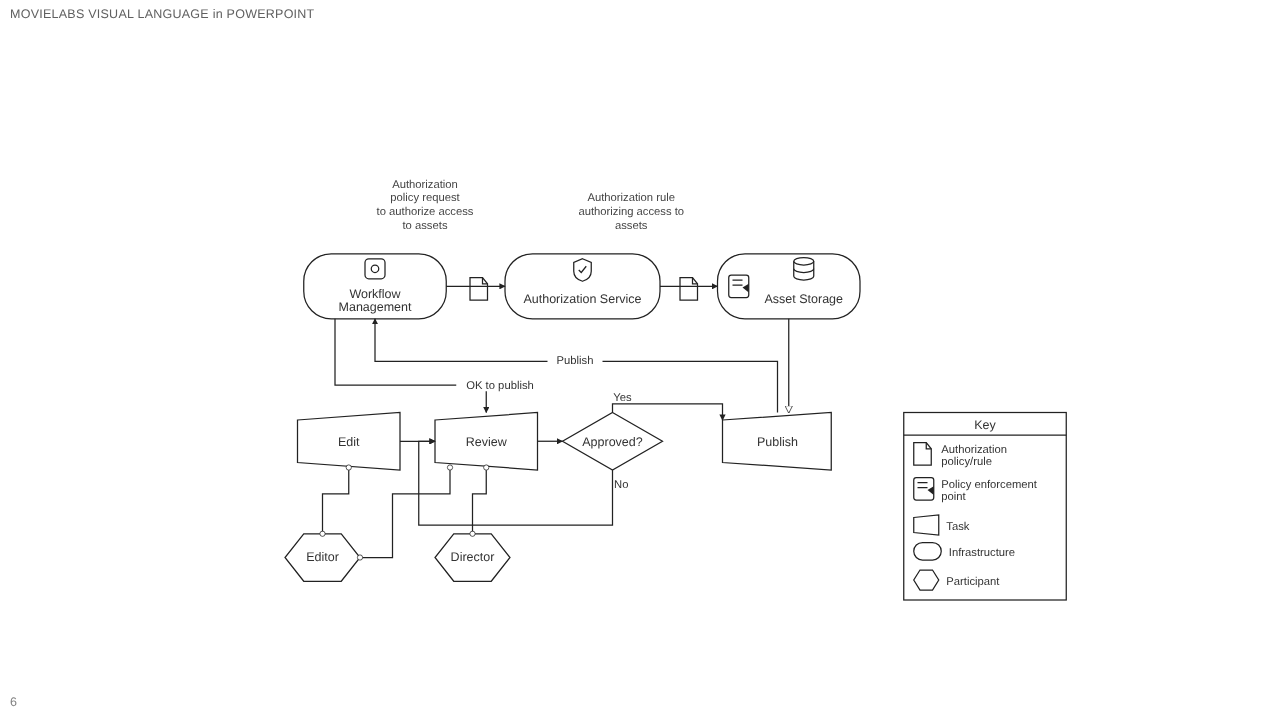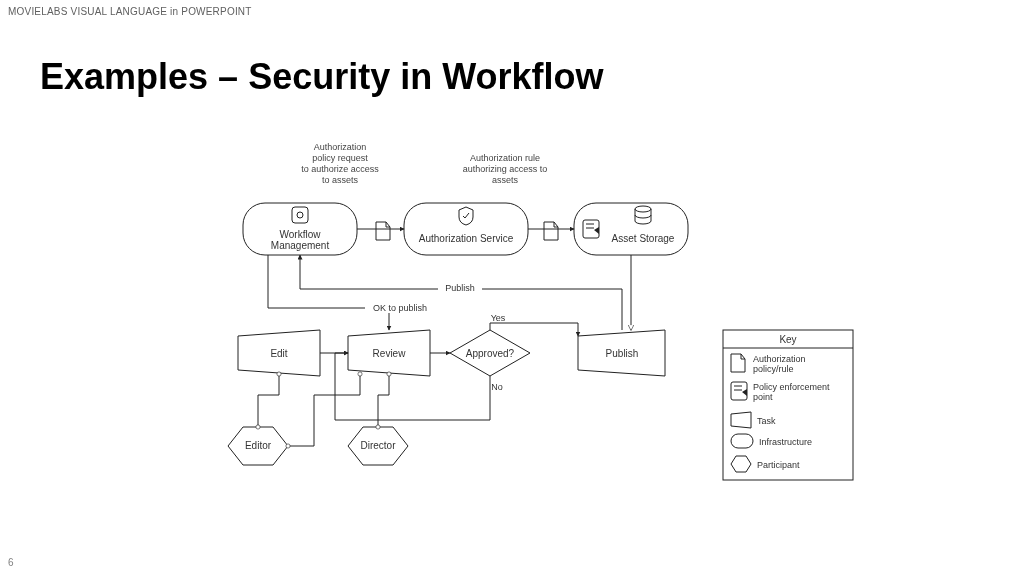--- a/index.html
+++ b/index.html
@@ -18,21 +18,20 @@
   .key-label { font-size:9px; }
 
   .stroke { stroke:#222; stroke-width:1; fill:#fff; }
   .stroke-nf { stroke:#222; stroke-width:1; fill:none; }
 </style>
 </head>
 <body>
 
 <div class="slide">
   <div class="header-small">MOVIELABS VISUAL LANGUAGE in POWERPOINT</div>
-  <div class="title">Examples – Security in Workflow</div>
   <div class="page-num">6</div>
 
   <svg width="1024" height="420">
     <defs>
       <marker id="arrow" viewBox="0 0 10 10" refX="9" refY="5" markerWidth="5" markerHeight="5" orient="auto-start-reverse">
         <path d="M0,0 L10,5 L0,10 z" fill="#222"></path>
       </marker>
       <marker id="arrow-open" viewBox="0 0 10 10" refX="9" refY="5" markerWidth="6" markerHeight="6" orient="auto-start-reverse">
         <path d="M0,0 L10,5 L0,10 z" fill="#fff" stroke="#222" stroke-width="1"></path>
       </marker>

